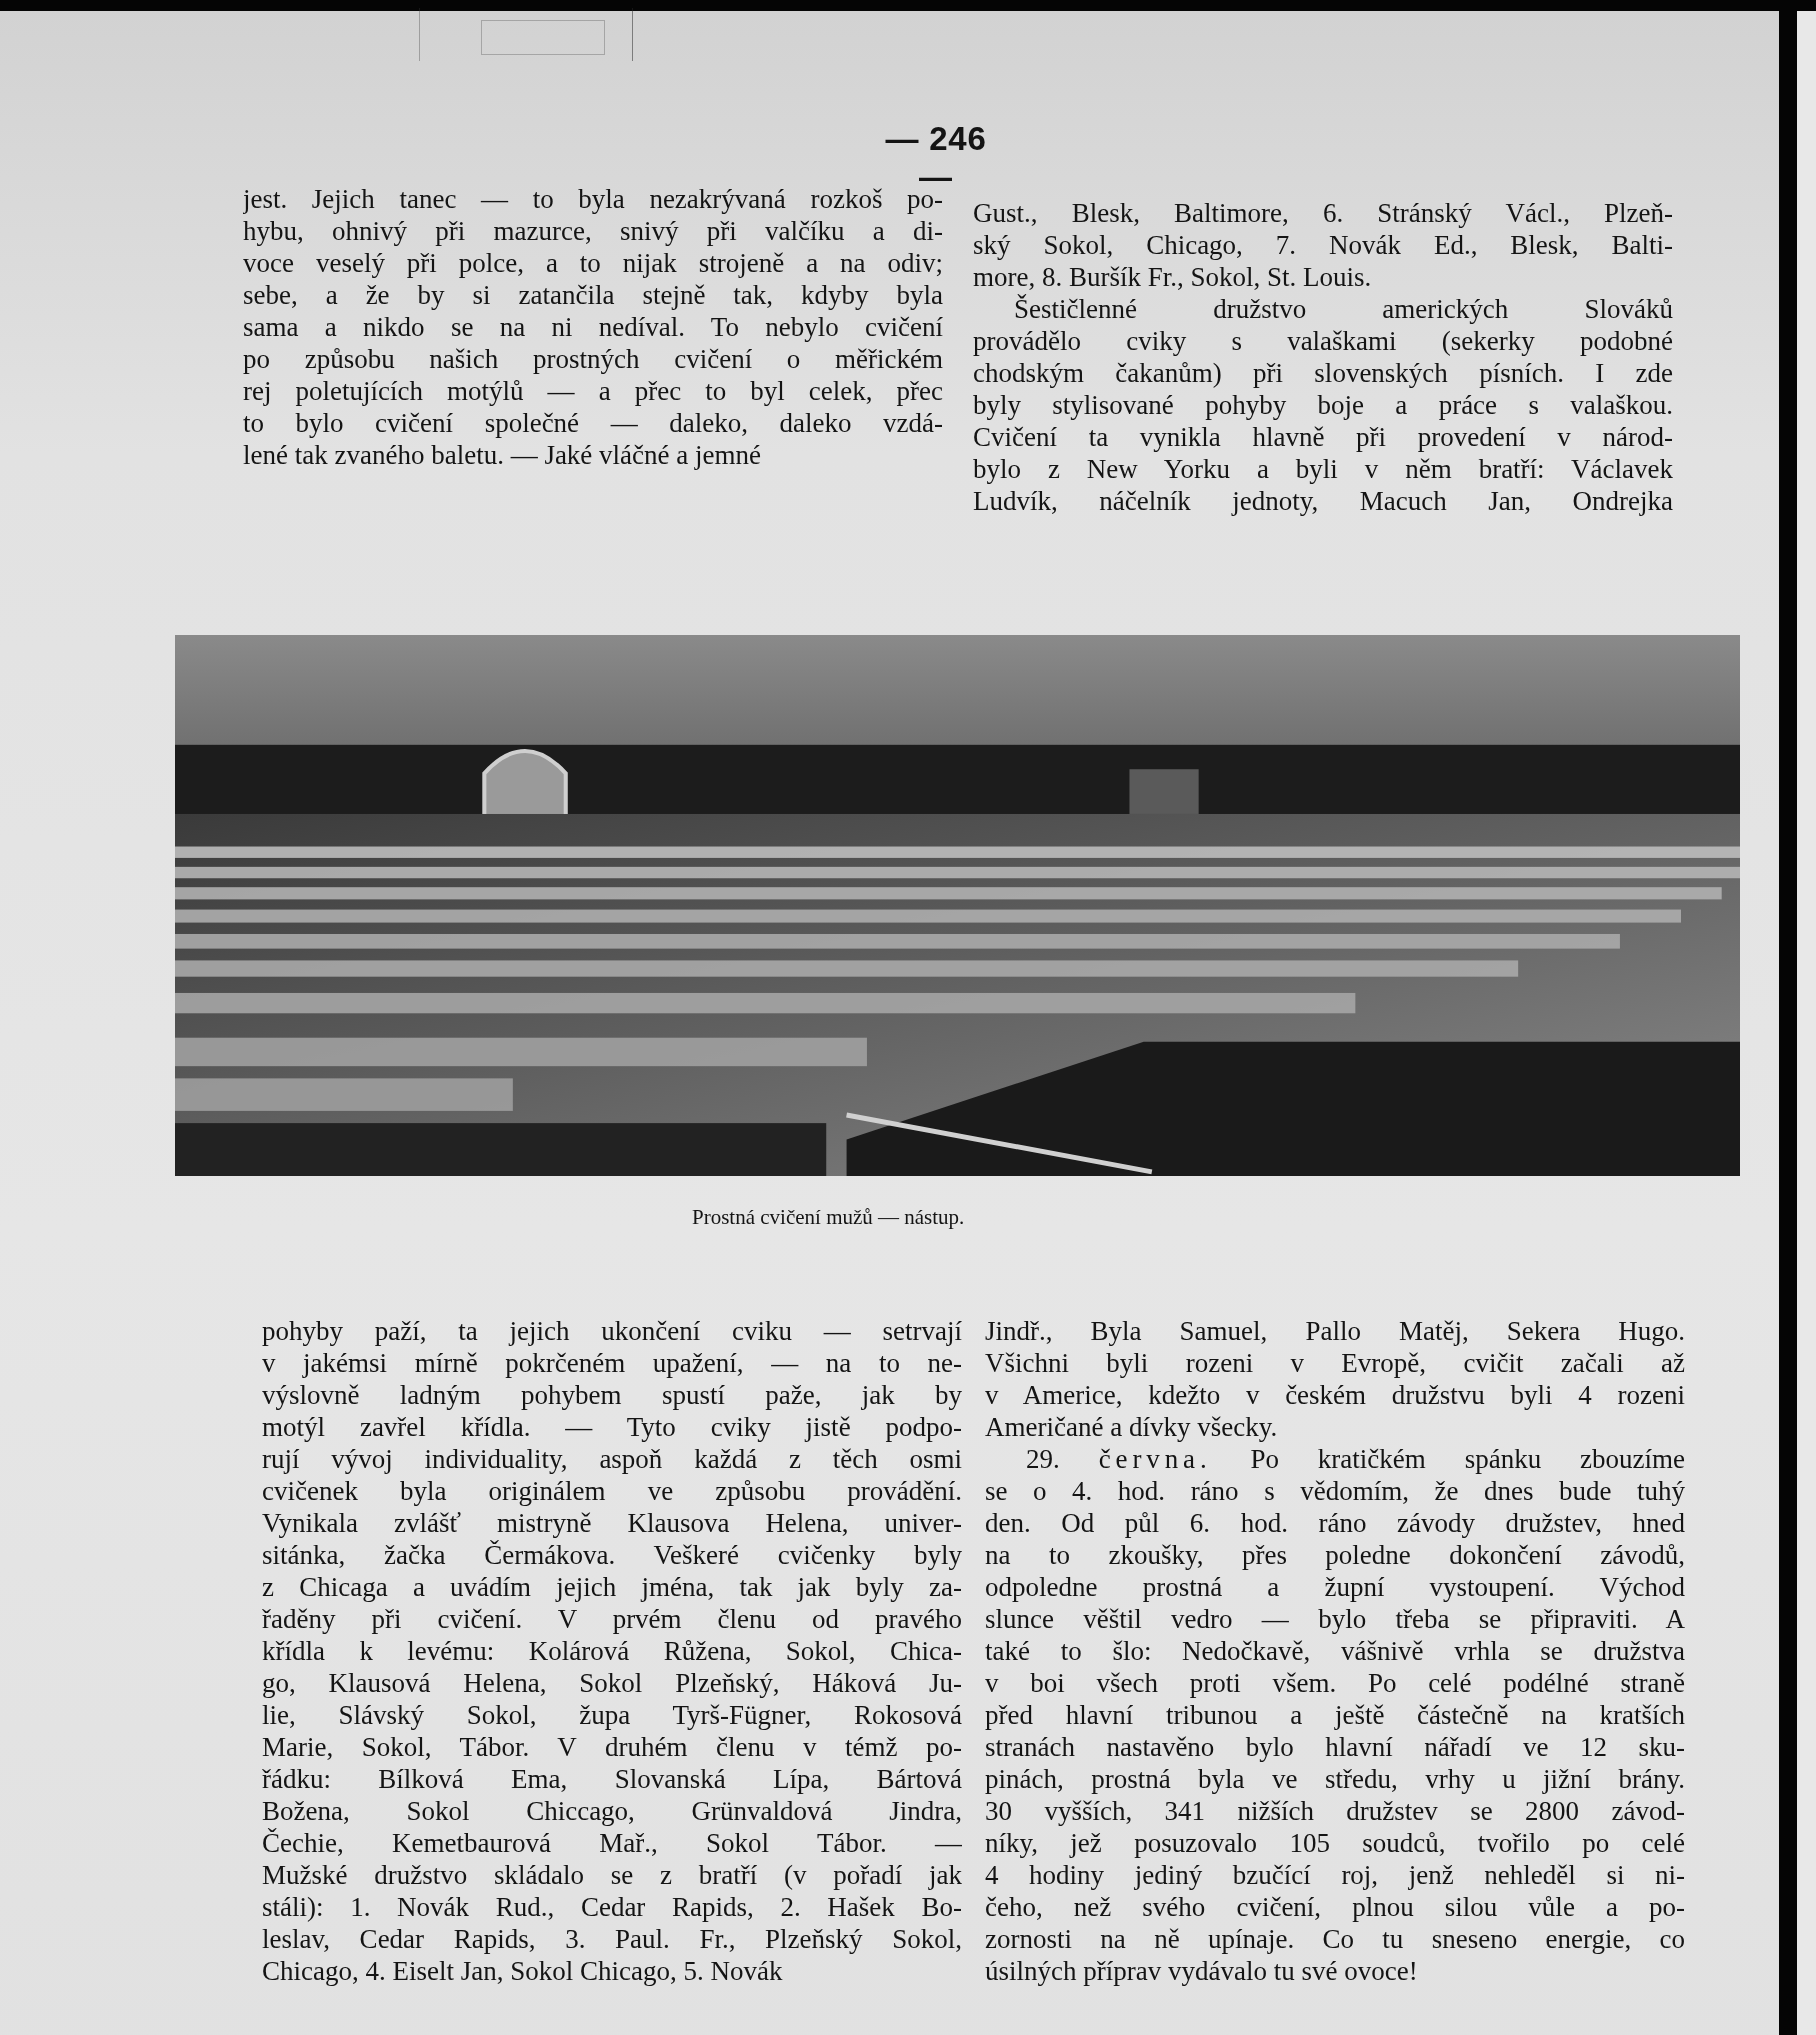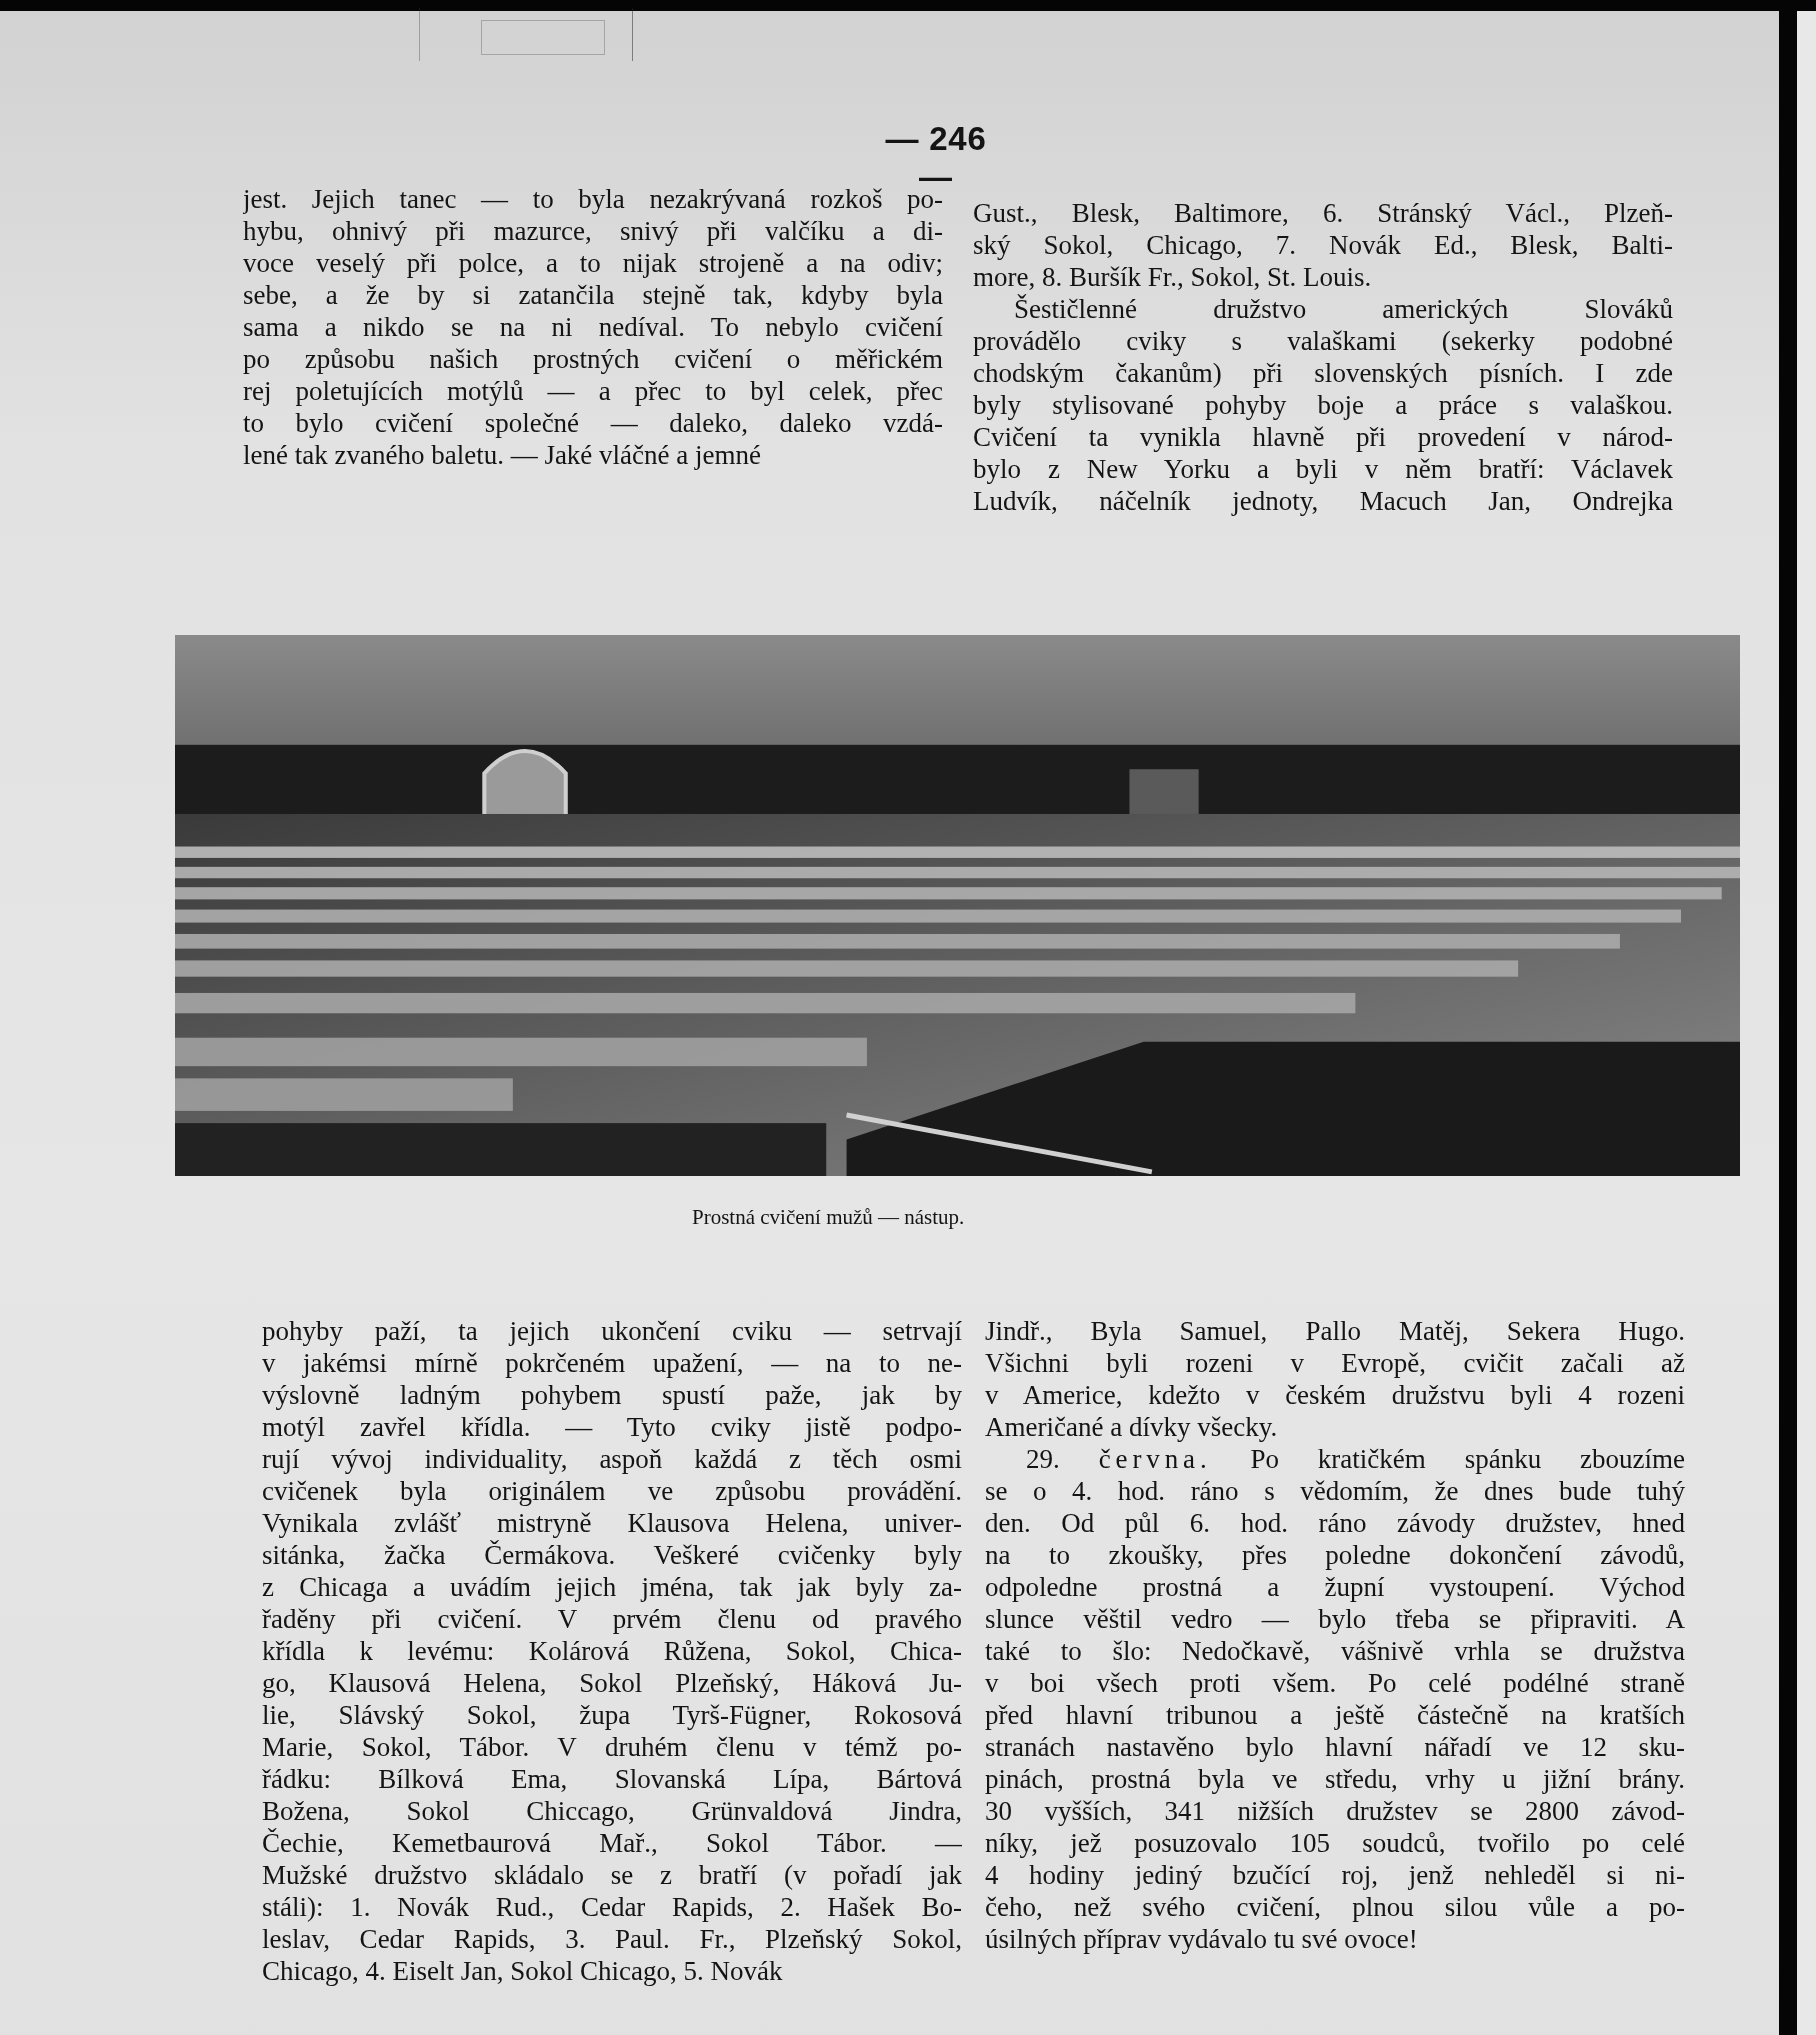--- a/index.html
+++ b/index.html
@@ -173,16 +173,17 @@
     <span class="line">slunce věštil vedro — bylo třeba se připraviti. A</span>
     <span class="line">také to šlo: Nedočkavě, vášnivě vrhla se družstva</span>
     <span class="line">v boi všech proti všem. Po celé podélné straně</span>
     <span class="line">před hlavní tribunou a ještě částečně na kratších</span>
     <span class="line">stranách nastavěno bylo hlavní nářadí ve 12 sku-</span>
     <span class="line">pinách, prostná byla ve středu, vrhy u jižní brány.</span>
     <span class="line">30 vyšších, 341 nižších družstev se 2800 závod-</span>
     <span class="line">níky, jež posuzovalo 105 soudců, tvořilo po celé</span>
     <span class="line">4 hodiny jediný bzučící roj, jenž nehleděl si ni-</span>
     <span class="line">čeho, než svého cvičení, plnou silou vůle a po-</span>
+    <span class="line">zornosti na ně upínaje. Co tu sneseno energie, co</span>
     <span class="line last">úsilných příprav vydávalo tu své ovoce!</span>
   </p>
 </div>
 
 
 </body></html>

